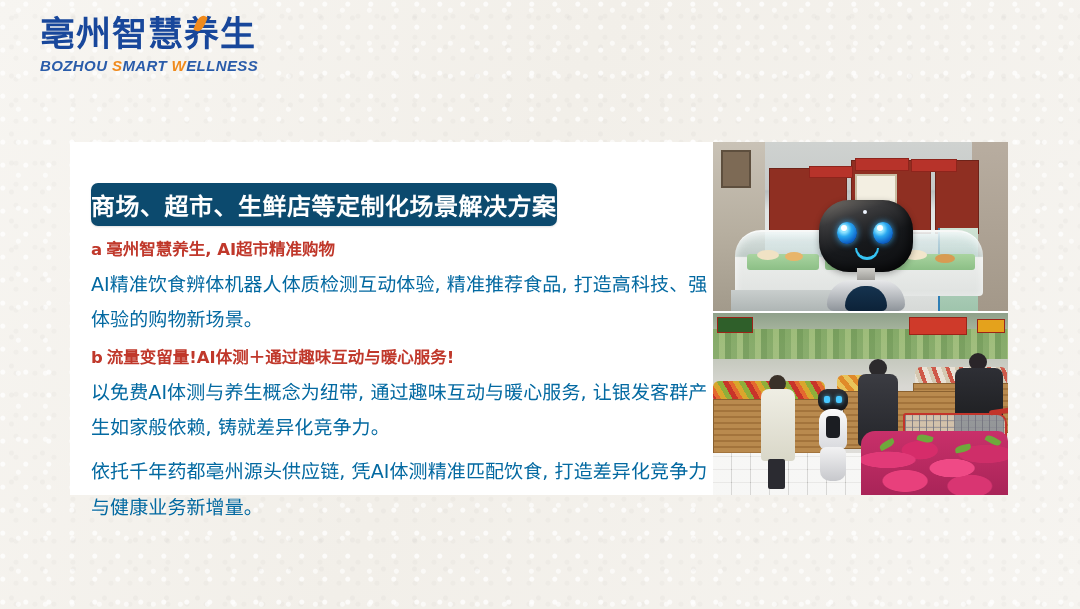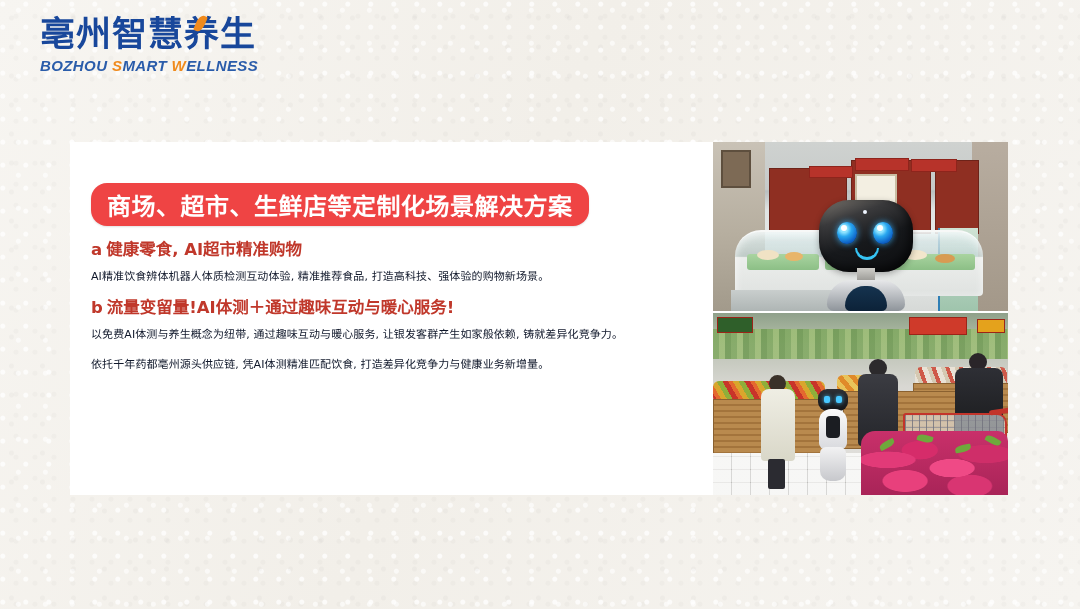--- a/index.html
+++ b/index.html
@@ -78,25 +78,25 @@
     height: 353px;
     background: #ffffff;
   }
 
   
   .title-banner {
     position: absolute;
     left: 21px;
     top: 41px;
     height: 43px;
-    padding: 0 16px;
+    padding: 0 0;
     display: flex;
     align-items: center;
-    background: #ef4444;
-    border-radius: 16px;
+    background: #0c4a6e;
+    border-radius: 7px;
     box-shadow: 0 1px 2px rgba(0,0,0,0.12);
   }
   .title-banner span {
     font-family: "DejaVu Sans", "Liberation Sans", sans-serif;
     font-size: 24px;
     font-weight: bold;
     color: #ffffff;
     letter-spacing: 0.5px;
     white-space: nowrap;
   }
@@ -117,23 +117,23 @@
     font-weight: bold;
     color: #c0382b;
     line-height: 1.45;
     margin-bottom: 5px;
     white-space: nowrap;
   }
   .sec-head .marker { margin-right: 4px; }
 
   .sec-body {
     font-family: "DejaVu Sans", "Liberation Sans", sans-serif;
-    font-size: 11px;
+    font-size: 19px;
     font-weight: normal;
-    color: #0f172a;
+    color: #0369a1;
     line-height: 1.85;
     letter-spacing: 0.1px;
   }
 
   
   .photos {
     position: absolute;
     left: 643px;
     top: 0px;
     width: 295px;
@@ -424,21 +424,21 @@
   <div class="card">
 
     <div class="title-banner">
       <span>商场、超市、生鲜店等定制化场景解决方案</span>
     </div>
 
     <div class="body-area">
 
       <div class="section">
         <div class="sec-head">
-          <span class="marker">a</span><span>健康零食, AI超市精准购物</span>
+          <span class="marker">a</span><span>亳州智慧养生, AI超市精准购物</span>
         </div>
         <div class="sec-body">AI精准饮食辨体机器人体质检测互动体验, 精准推荐食品, 打造高科技、强体验的购物新场景。</div>
       </div>
 
       <div class="section">
         <div class="sec-head">
           <span class="marker">b</span><span>流量变留量!AI体测＋通过趣味互动与暖心服务!</span>
         </div>
         <div class="sec-body">以免费AI体测与养生概念为纽带, 通过趣味互动与暖心服务, 让银发客群产生如家般依赖, 铸就差异化竞争力。</div>
       </div>

